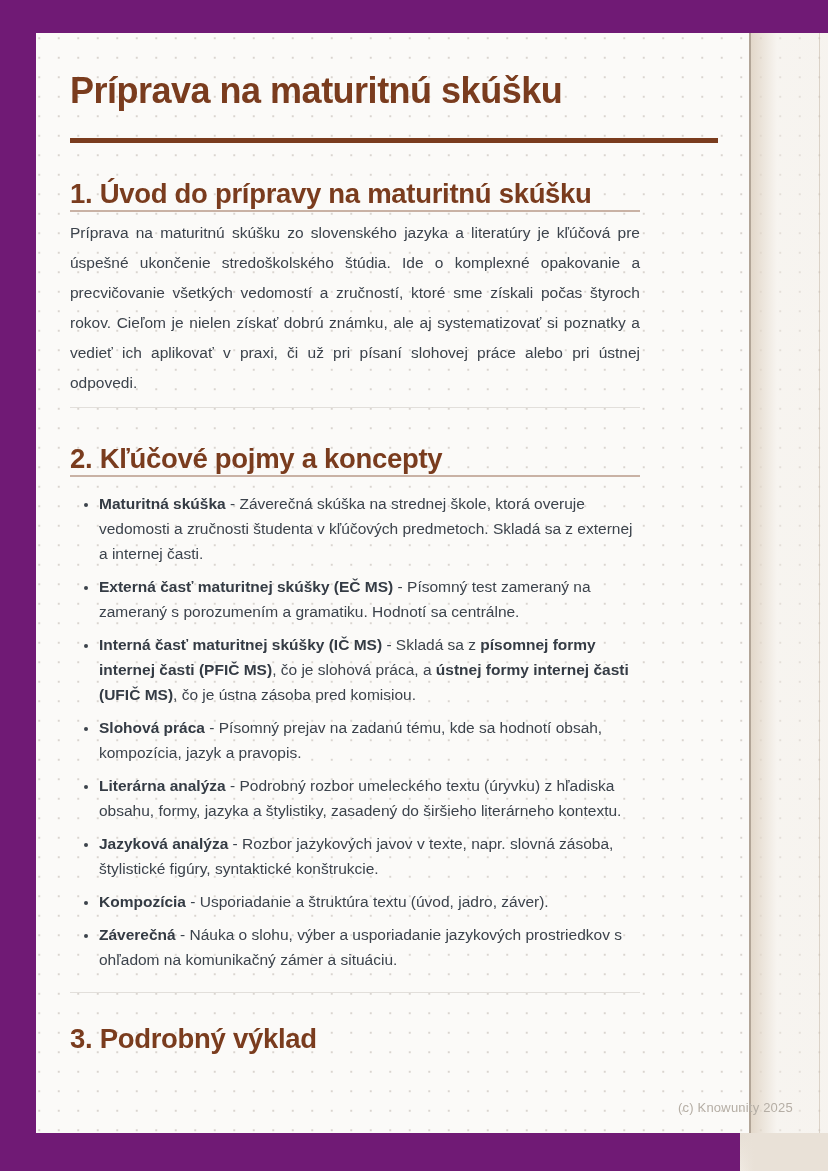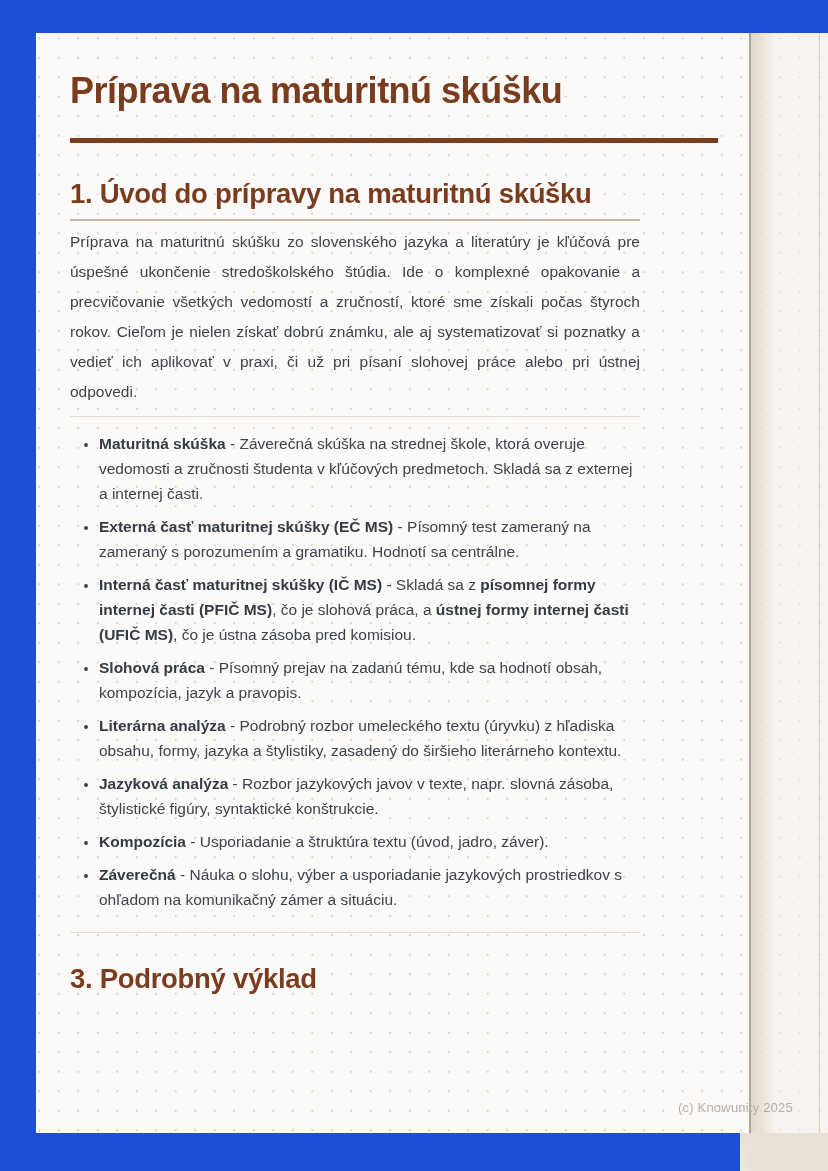--- a/index.html
+++ b/index.html
@@ -5,21 +5,21 @@
   html, body {
     margin: 0;
     padding: 0;
     background: #ffffff;
     font-family: "Liberation Sans", "DejaVu Sans", sans-serif;
   }
   .stage {
     position: relative;
     width: 828px;
     height: 1171px;
-    background: #1d4ed8;
+    background: #701a75;
     overflow: hidden;
   }
   
   .paper {
     position: absolute;
     left: 36px;
     top: 33px;
     width: 792px;
     height: 1100px;
     background-color: #FBFAF8;
@@ -85,21 +85,21 @@
     border-bottom: 5px solid #7A3C1E;
   }
   h2.section-h {
     margin: 34px 0 0 0;
     font-size: 27.5px;
     line-height: 33px;
     font-weight: 700;
     letter-spacing: -0.3px;
     color: #7A3C1E;
     width: 570px;
-    padding-bottom: 9px;
+    padding-bottom: 0;
     border-bottom: 2px solid rgba(122,60,30,0.38);
   }
   h2.section-h.no-underline {
     border-bottom: none;
     padding-bottom: 0;
     margin-top: 29px;
   }
   p.body-p {
     margin: 6px 0 9px 0;
     width: 570px;
@@ -152,20 +152,21 @@
     <div class="content">
 
       <h1 class="doc-title">Príprava na maturitnú skúšku</h1>
 
       <h2 class="section-h">1. Úvod do prípravy na maturitnú skúšku</h2>
 
       <p class="body-p">Príprava na maturitnú skúšku zo slovenského jazyka a literatúry je kľúčová pre úspešné ukončenie stredoškolského štúdia. Ide o komplexné opakovanie a precvičovanie všetkých vedomostí a zručností, ktoré sme získali počas štyroch rokov. Cieľom je nielen získať dobrú známku, ale aj systematizovať si poznatky a vedieť ich aplikovať v praxi, či už pri písaní slohovej práce alebo pri ústnej odpovedi.</p>
 
       <hr class="divider">
 
+      <h2 class="section-h">2. Kľúčové pojmy a koncepty</h2>
 
       <ul class="term-list">
         <li><span class="b">Maturitná skúška</span><span> - Záverečná skúška na strednej škole, ktorá overuje vedomosti a zručnosti študenta v kľúčových predmetoch. Skladá sa z externej a internej časti.</span></li>
         <li><span class="b">Externá časť maturitnej skúšky (EČ MS)</span><span> - Písomný test zameraný na zameraný s porozumením a gramatiku. Hodnotí sa centrálne.</span></li>
         <li><span class="b">Interná časť maturitnej skúšky (IČ MS)</span><span> - Skladá sa z </span><span class="b">písomnej formy internej časti (PFIČ MS)</span><span>, čo je slohová práca, a </span><span class="b">ústnej formy internej časti (UFIČ MS)</span><span>, čo je ústna zásoba pred komisiou.</span></li>
         <li><span class="b">Slohová práca</span><span> - Písomný prejav na zadanú tému, kde sa hodnotí obsah, kompozícia, jazyk a pravopis.</span></li>
         <li><span class="b">Literárna analýza</span><span> - Podrobný rozbor umeleckého textu (úryvku) z hľadiska obsahu, formy, jazyka a štylistiky, zasadený do širšieho literárneho kontextu.</span></li>
         <li><span class="b">Jazyková analýza</span><span> - Rozbor jazykových javov v texte, napr. slovná zásoba, štylistické figúry, syntaktické konštrukcie.</span></li>
         <li><span class="b">Kompozícia</span><span> - Usporiadanie a štruktúra textu (úvod, jadro, záver).</span></li>
         <li><span class="b">Záverečná</span><span> - Náuka o slohu, výber a usporiadanie jazykových prostriedkov s ohľadom na komunikačný zámer a situáciu.</span></li>

